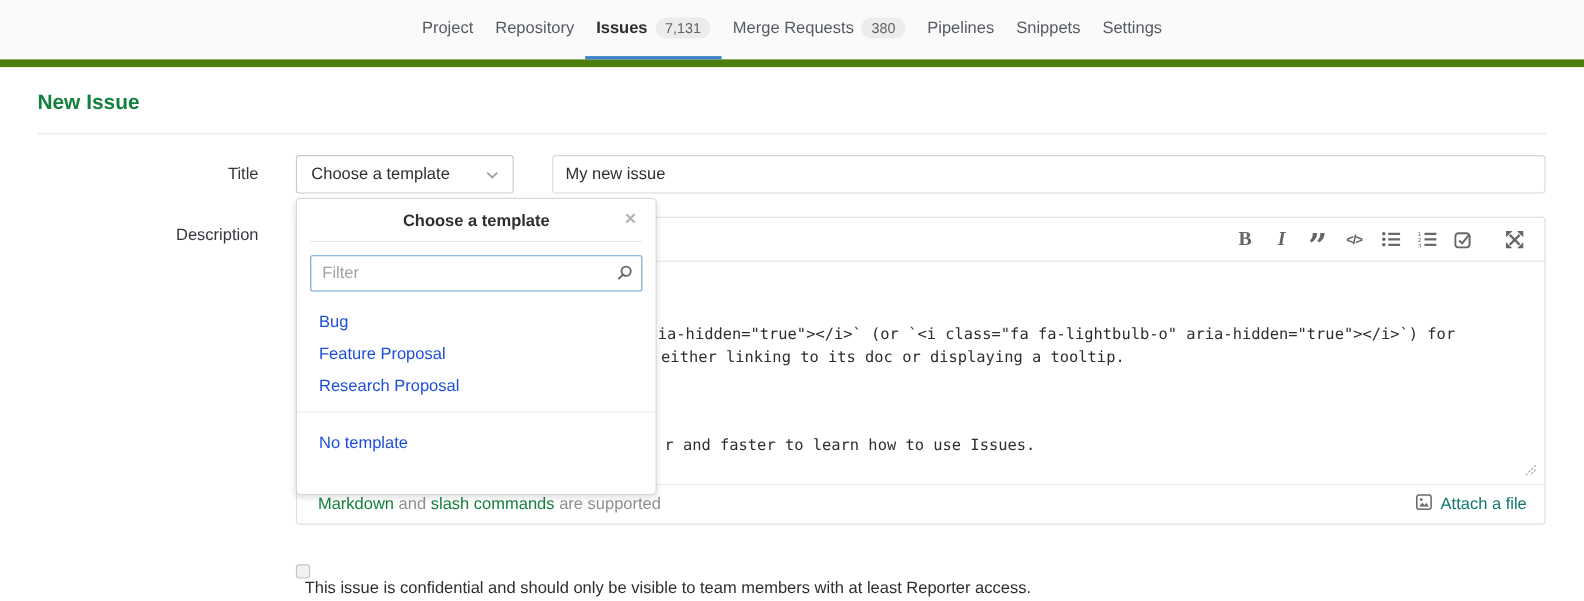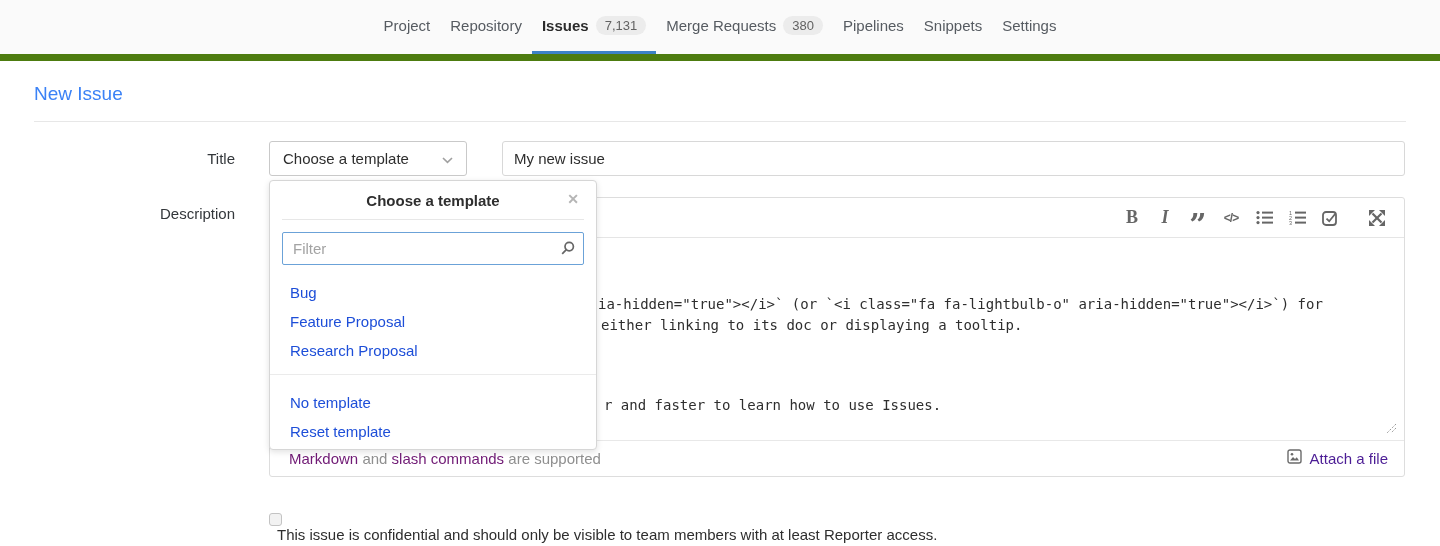--- a/index.html
+++ b/index.html
@@ -19,21 +19,21 @@
     display:flex; align-items:center; height:100%;
     padding:0 10px; color:#565b61; cursor:pointer;
     border-bottom:3px solid transparent; list-style:none;
   }
   .nav-tab.active { color:#2b2b2b; font-weight:bold; border-bottom-color:#3d82c6; }
   .nav-badge {
     margin-left:7px; background:#ececec; color:#626262; font-weight:normal;
     font-size:13px; border-radius:10px; padding:2px 9px; line-height:15px;text-align:right;
   }
   
-  .page-heading { position:absolute; left:34px; top:83px; font-size:19px; font-weight:normal; color:#3b82f6; }
+  .page-heading { position:absolute; left:34px; top:83px; font-size:19px; font-weight:bold; color:#15803d; }
   .heading-rule { position:absolute; left:34px; right:34px; top:121px; border-top:1px solid #e7e7e7; }
   
   .form-label { position:absolute; left:34px; width:201px; text-align:right; color:#33373b; }
   .label-title { top:150px; }
   .label-description { top:205px; }
 
   .template-btn {
     position:absolute; left:269px; top:141px; width:198px; height:35px;
     background:#fff; border:1px solid #c9c9c9; border-radius:3px;
     display:flex; align-items:center; justify-content:space-between;
@@ -71,22 +71,22 @@
   }
   .frag-0 { left:328px; top:56px; }
   .frag-1 { left:331px; top:77px; }
   .frag-2 { left:334px; top:157px; }
   .resize-handle { position:absolute; right:7px; bottom:3px; cursor:nwse-resize; }
   .editor-footer {
     height:35px; display:flex; align-items:center; justify-content:space-between;
     padding:0 16px 0 19px;
   }
   .footer-hint { color:#8f8f8f; }
-  .footer-hint a { color:#701a75; text-decoration:none; cursor:pointer; }
-  .attach-btn { display:flex; align-items:center; gap:7px; color:#4c1d95; cursor:pointer; }
+  .footer-hint a { color:#15803d; text-decoration:none; cursor:pointer; }
+  .attach-btn { display:flex; align-items:center; gap:7px; color:#0f766e; cursor:pointer; }
   
   .confidential-row { position:absolute; left:269px; top:511px; display:flex; align-items:flex-start;flex-direction:column; }
   .checkbox {
     width:13px; height:13px; margin-top:2px; background:#f2f2f2;
     border:1px solid #c3c3c3; border-radius:3px; cursor:pointer; flex:none;
   }
   .confidential-label { margin-left:8px; color:#2e2e2e; cursor:default; }
   
   .dropdown {
     position:absolute; left:269px; top:180px; width:328px; height:270px;
@@ -266,15 +266,14 @@
     </span>
   </div>
   <ul class="dd-list" id="dd-template-list">
       <li class="dd-item">Bug</li>
       <li class="dd-item">Feature Proposal</li>
       <li class="dd-item">Research Proposal</li>
     </ul>
   <div class="dd-divider"></div>
   <ul class="dd-actions" id="dd-action-list">
       <li class="dd-item">No template</li>
-      <li class="dd-item">Reset template</li>
     </ul>
 </div>
 
 </body></html>

